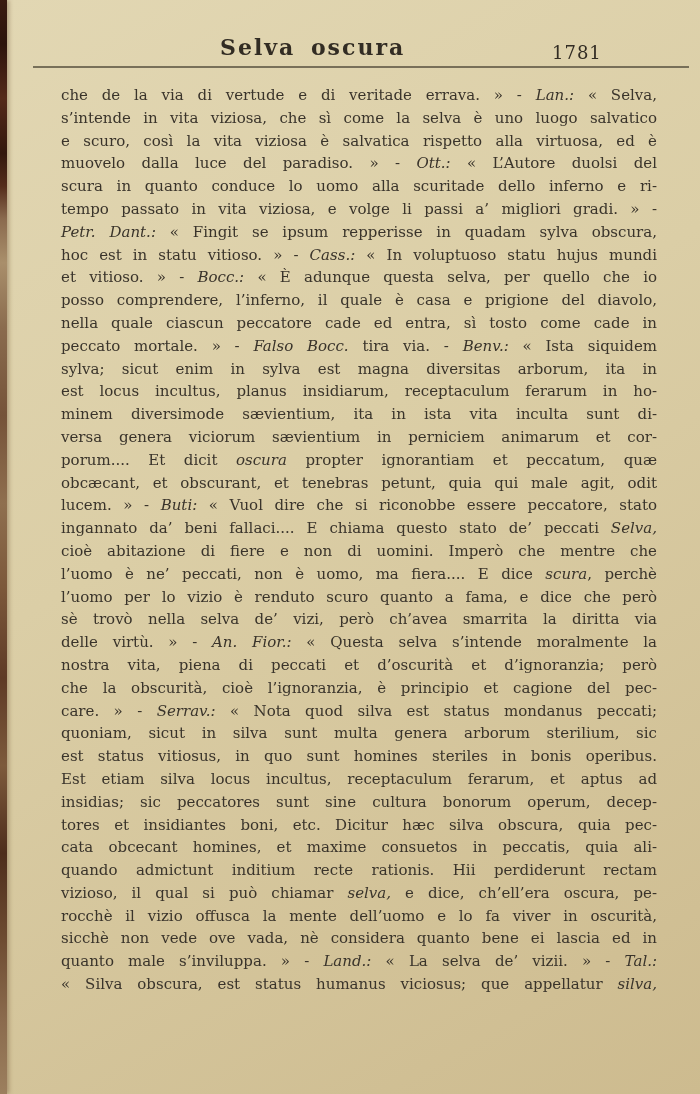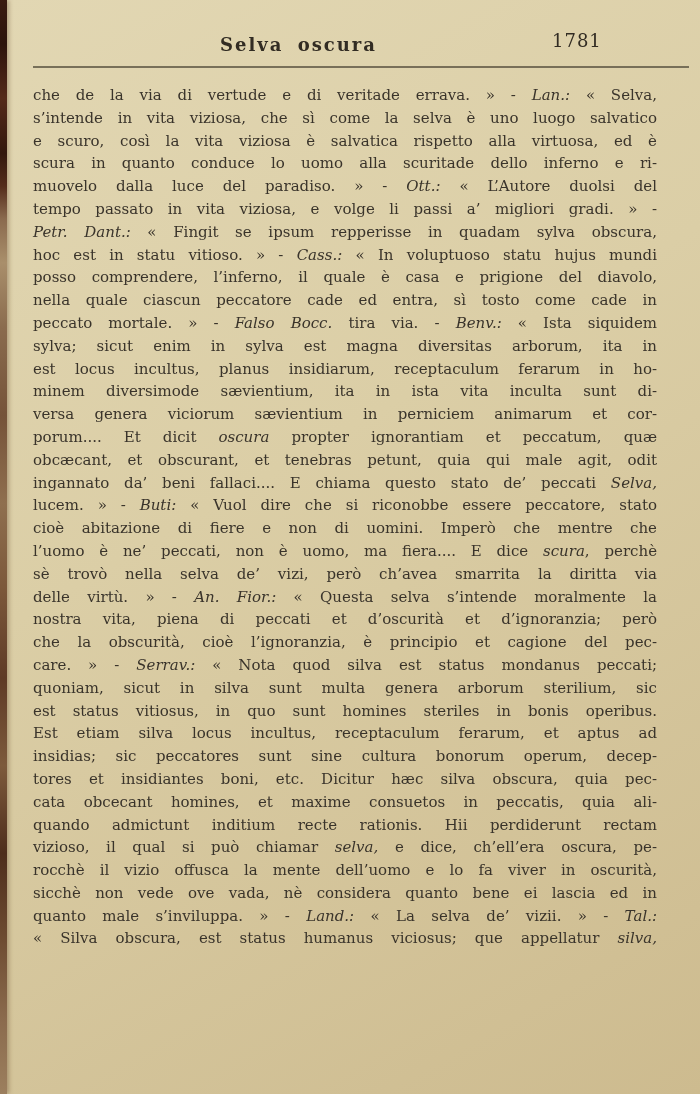--- a/index.html
+++ b/index.html
@@ -22,72 +22,74 @@
     position:absolute; left:0; top:0; width:7px; height:1094px;
     background:linear-gradient(180deg,
       #3a1b11 0%, #2c130c 4%, #54291a 9%, #33170e 14%, #542c1b 17%,
       #8a6a4e 20%, #a98f6b 24%, #8a6b4e 30%, #755339 38%, #8f6f4f 46%,
       #7b573a 54%, #5e3a26 62%, #7d5a3c 70%, #4e2d1c 78%, #6e4c32 86%,
       #8a6a4d 93%, #9c7f5e 100%);
     box-shadow:2px 0 4px rgba(96,66,40,.38);
   }
   .running-title{
     position:absolute; top:34px; left:220px;
-    font-size:18px; font-weight:bold; letter-spacing:2px; word-spacing:6px;
+    font-size:22px; font-weight:bold; letter-spacing:2px; word-spacing:6px;
     color:var(--header-ink);
   }
   .pagenum{
-    position:absolute; top:30px; left:552px; width:48px; text-align:right;
+    position:absolute; top:42px; left:552px; width:48px; text-align:right;
     font-size:18px; letter-spacing:1px; color:var(--header-ink);
   }
   .rule{
     position:absolute; top:66px; left:33px; width:656px; height:0;
     border-top:2px solid var(--rule); opacity:.8;
   }
   .body{
     position:absolute; top:84px; left:33px; width:624px;
     font-size:15px; color:var(--ink);
   }
   .line{
     height:22.8px; line-height:22.8px;
     text-align:justify; text-align-last:justify;
-    white-space:normal; overflow:visible;
+    white-space:normal; overflow:visible;margin-left:28px;
   }
   .line em{font-style:italic;}
 </style>
 </head>
 <body>
 
 <div class="page">
   <div class="gutter"></div>
   <span class="running-title">Selva oscura</span>
   <span class="pagenum">1781</span>
   <div class="rule"></div>
   <div class="body">
       <div class="line"><span>che de la via di vertude e di veritade errava. » - </span><em>Lan.:</em><span> « Selva,</span></div>
       <div class="line"><span>s’intende in vita viziosa, che sì come la selva è uno luogo salvatico</span></div>
       <div class="line"><span>e scuro, così la vita viziosa è salvatica rispetto alla virtuosa, ed è</span></div>
+      <div class="line"><span>muovelo dalla luce del paradiso. » - </span><em>Ott.:</em><span> « L’Autore duolsi del</span></div>
       <div class="line"><span>scura in quanto conduce lo uomo alla scuritade dello inferno e ri-</span></div>
-      <div class="line"><span>muovelo dalla luce del paradiso. » - </span><em>Ott.:</em><span> « L’Autore duolsi del</span></div>
       <div class="line"><span>tempo passato in vita viziosa, e volge li passi a’ migliori gradi. » -</span></div>
       <div class="line"><em>Petr. Dant.:</em><span> « Fingit se ipsum repperisse in quadam sylva obscura,</span></div>
       <div class="line"><span>hoc est in statu vitioso. » - </span><em>Cass.:</em><span> « In voluptuoso statu hujus mundi</span></div>
+      <div class="line"><span>et vitioso. » - </span><em>Bocc.:</em><span> « È adunque questa selva, per quello che io</span></div>
       <div class="line"><span>posso comprendere, l’inferno, il quale è casa e prigione del diavolo,</span></div>
       <div class="line"><span>nella quale ciascun peccatore cade ed entra, sì tosto come cade in</span></div>
       <div class="line"><span>peccato mortale. » - </span><em>Falso Bocc.</em><span> tira via. - </span><em>Benv.:</em><span> « Ista siquidem</span></div>
       <div class="line"><span>sylva; sicut enim in sylva est magna diversitas arborum, ita in</span></div>
       <div class="line"><span>est locus incultus, planus insidiarum, receptaculum ferarum in ho-</span></div>
       <div class="line"><span>minem diversimode sævientium, ita in ista vita inculta sunt di-</span></div>
       <div class="line"><span>versa genera viciorum sævientium in perniciem animarum et cor-</span></div>
       <div class="line"><span>porum.... Et dicit </span><em>oscura</em><span> propter ignorantiam et peccatum, quæ</span></div>
       <div class="line"><span>obcæcant, et obscurant, et tenebras petunt, quia qui male agit, odit</span></div>
+      <div class="line"><span>lucem. » - </span><em>Buti:</em><span> « Vuol dire che si riconobbe essere peccatore, stato</span></div>
       <div class="line"><span>ingannato da’ beni fallaci.... E chiama questo stato de’ peccati </span><em>Selva,</em></div>
-      <div class="line"><span>lucem. » - </span><em>Buti:</em><span> « Vuol dire che si riconobbe essere peccatore, stato</span></div>
       <div class="line"><span>cioè abitazione di fiere e non di uomini. Imperò che mentre che</span></div>
       <div class="line"><span>l’uomo è ne’ peccati, non è uomo, ma fiera.... E dice </span><em>scura</em><span>, perchè</span></div>
+      <div class="line"><span>l’uomo per lo vizio è renduto scuro quanto a fama, e dice che però</span></div>
       <div class="line"><span>sè trovò nella selva de’ vizi, però ch’avea smarrita la diritta via</span></div>
       <div class="line"><span>delle virtù. » - </span><em>An. Fior.:</em><span> « Questa selva s’intende moralmente la</span></div>
       <div class="line"><span>nostra vita, piena di peccati et d’oscurità et d’ignoranzia; però</span></div>
       <div class="line"><span>che la obscurità, cioè l’ignoranzia, è principio et cagione del pec-</span></div>
       <div class="line"><span>care. » - </span><em>Serrav.:</em><span> « Nota quod silva est status mondanus peccati;</span></div>
       <div class="line"><span>quoniam, sicut in silva sunt multa genera arborum sterilium, sic</span></div>
       <div class="line"><span>est status vitiosus, in quo sunt homines steriles in bonis operibus.</span></div>
       <div class="line"><span>Est etiam silva locus incultus, receptaculum ferarum, et aptus ad</span></div>
       <div class="line"><span>insidias; sic peccatores sunt sine cultura bonorum operum, decep-</span></div>
       <div class="line"><span>tores et insidiantes boni, etc. Dicitur hæc silva obscura, quia pec-</span></div>

